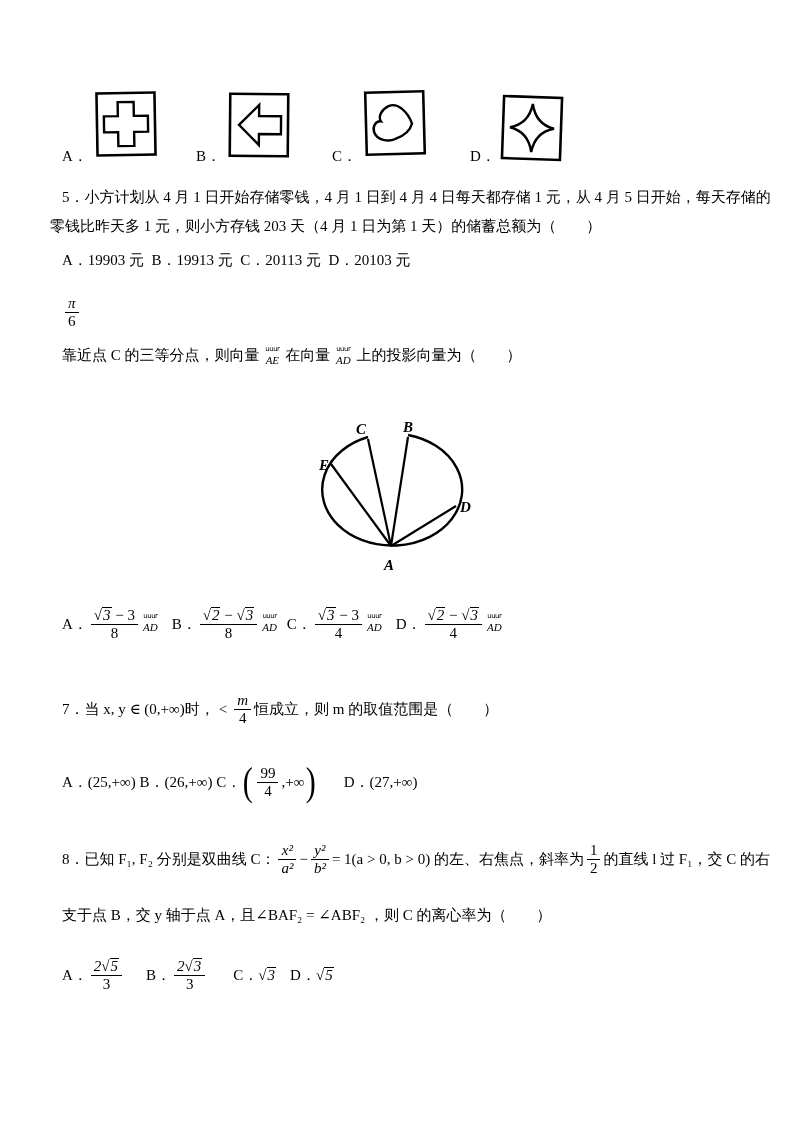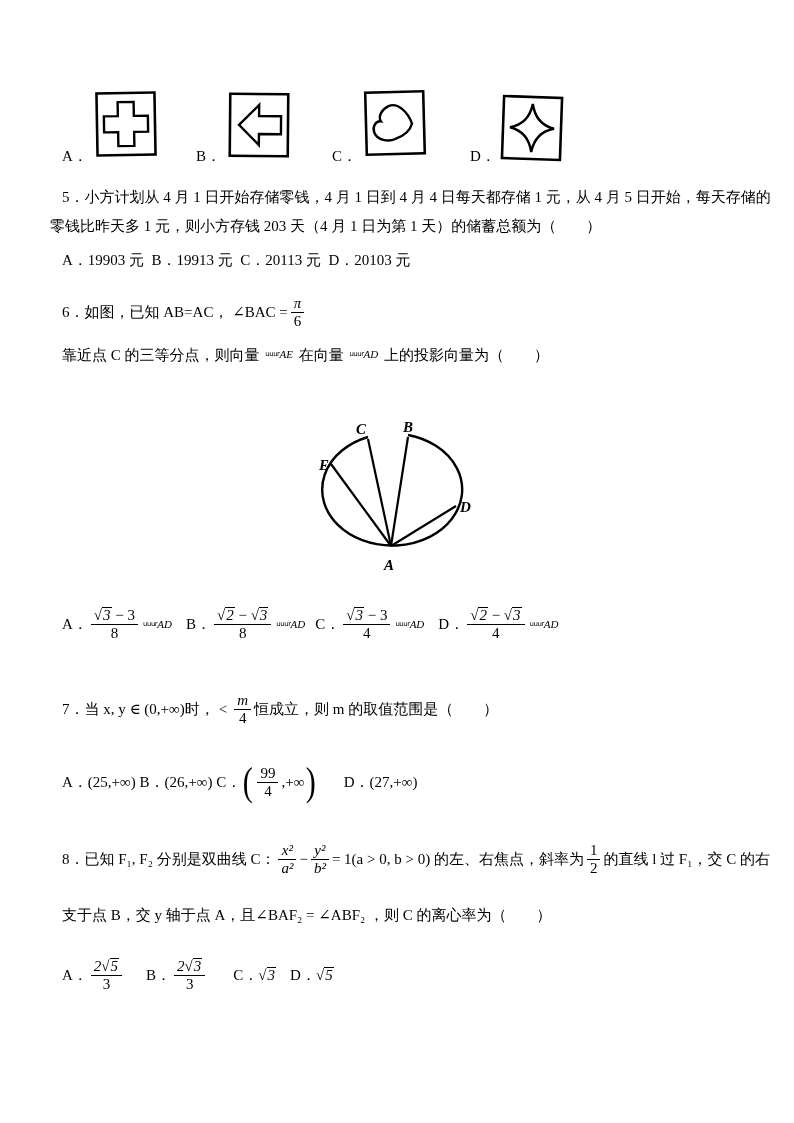--- a/index.html
+++ b/index.html
@@ -8,21 +8,21 @@
         font-family:"Liberation Serif","DejaVu Serif",serif;overflow:hidden}
   .abs{position:absolute}
   .txt{position:absolute;font-size:15px;line-height:19px;white-space:pre}
   .mrow{position:absolute;display:flex;align-items:center;font-size:15px;white-space:pre}
   .mrow.bottom{align-items:flex-start}
   .seg{white-space:pre}
   .it{font-style:italic}
   .frac{display:inline-flex;flex-direction:column;margin:0 3px;text-align:center}
   .frac .num{display:flex;justify-content:center;align-items:flex-start;padding:0 3px;line-height:17px}
   .frac .den{display:flex;justify-content:center;align-items:flex-start;border-top:1.2px solid #000;padding:0 3px;line-height:17px}
-  .vec{display:inline-flex;flex-direction:row;align-items:center;margin:0 2px}
+  .vec{display:inline-flex;flex-direction:column;align-items:center;margin:0 2px}
   .vec .mark{font-size:7px;line-height:6px;letter-spacing:-.5px;font-family:"DejaVu Sans",sans-serif}
   .vec .base{font-style:italic;font-size:11px;line-height:16px}
   .rt{display:inline-flex;align-items:flex-start}
   .rt .sign{line-height:16px}
   .rt .rad{border-top:1.2px solid #000;line-height:15px;padding:0 1px;font-style:italic}
   .bigp{font-size:40px;line-height:0;display:inline-block;transform:scaleX(.75);font-weight:400}
   svg{display:block}
   svg text{font-family:"Liberation Serif","DejaVu Serif",serif;font-weight:bold;font-style:italic;font-size:15px}
 </style>
 </head>
@@ -52,21 +52,20 @@
   <svg class="abs" style="left:501px;top:95px;transform:rotate(2deg)" width="62" height="67" viewBox="0 0 62 67">
     <rect x="2" y="2" width="58" height="62" fill="none" stroke="#000" stroke-width="2.6"></rect>
     <path d="M 31 9 Q 34.5 29 53 33 Q 34.5 37 31 57 Q 27.5 37 9 33 Q 27.5 29 31 9 Z" fill="none" stroke="#000" stroke-width="2.4"></path>
   </svg>
 
   <div class="txt" style="left:62px;top:188px">5．小方计划从 4 月 1 日开始存储零钱，4 月 1 日到 4 月 4 日每天都存储 1 元，从 4 月 5 日开始，每天存储的</div>
   <div class="txt" style="left:50px;top:217px">零钱比昨天多 1 元，则小方存钱 203 天（4 月 1 日为第 1 天）的储蓄总额为（　　）</div>
   <div class="txt" style="left:62px;top:251px">A．19903 元  B．19913 元  C．20113 元  D．20103 元</div>
 
   <div class="mrow" style="left:62px;top:290px;height:44px">
-    <span class="seg">6．如图，已知 AB=AC， ∠BAC =</span>
     <span class="frac">
       <span class="num it">π</span>
       <span class="den">6</span>
     </span>
   </div>
   <div class="mrow bottom" style="left:62px;top:346px">
     <span class="seg">靠近点 C 的三等分点，则向量 </span>
     <span class="vec">
       <span class="mark">uuur</span>
       <span class="base">AE</span>

